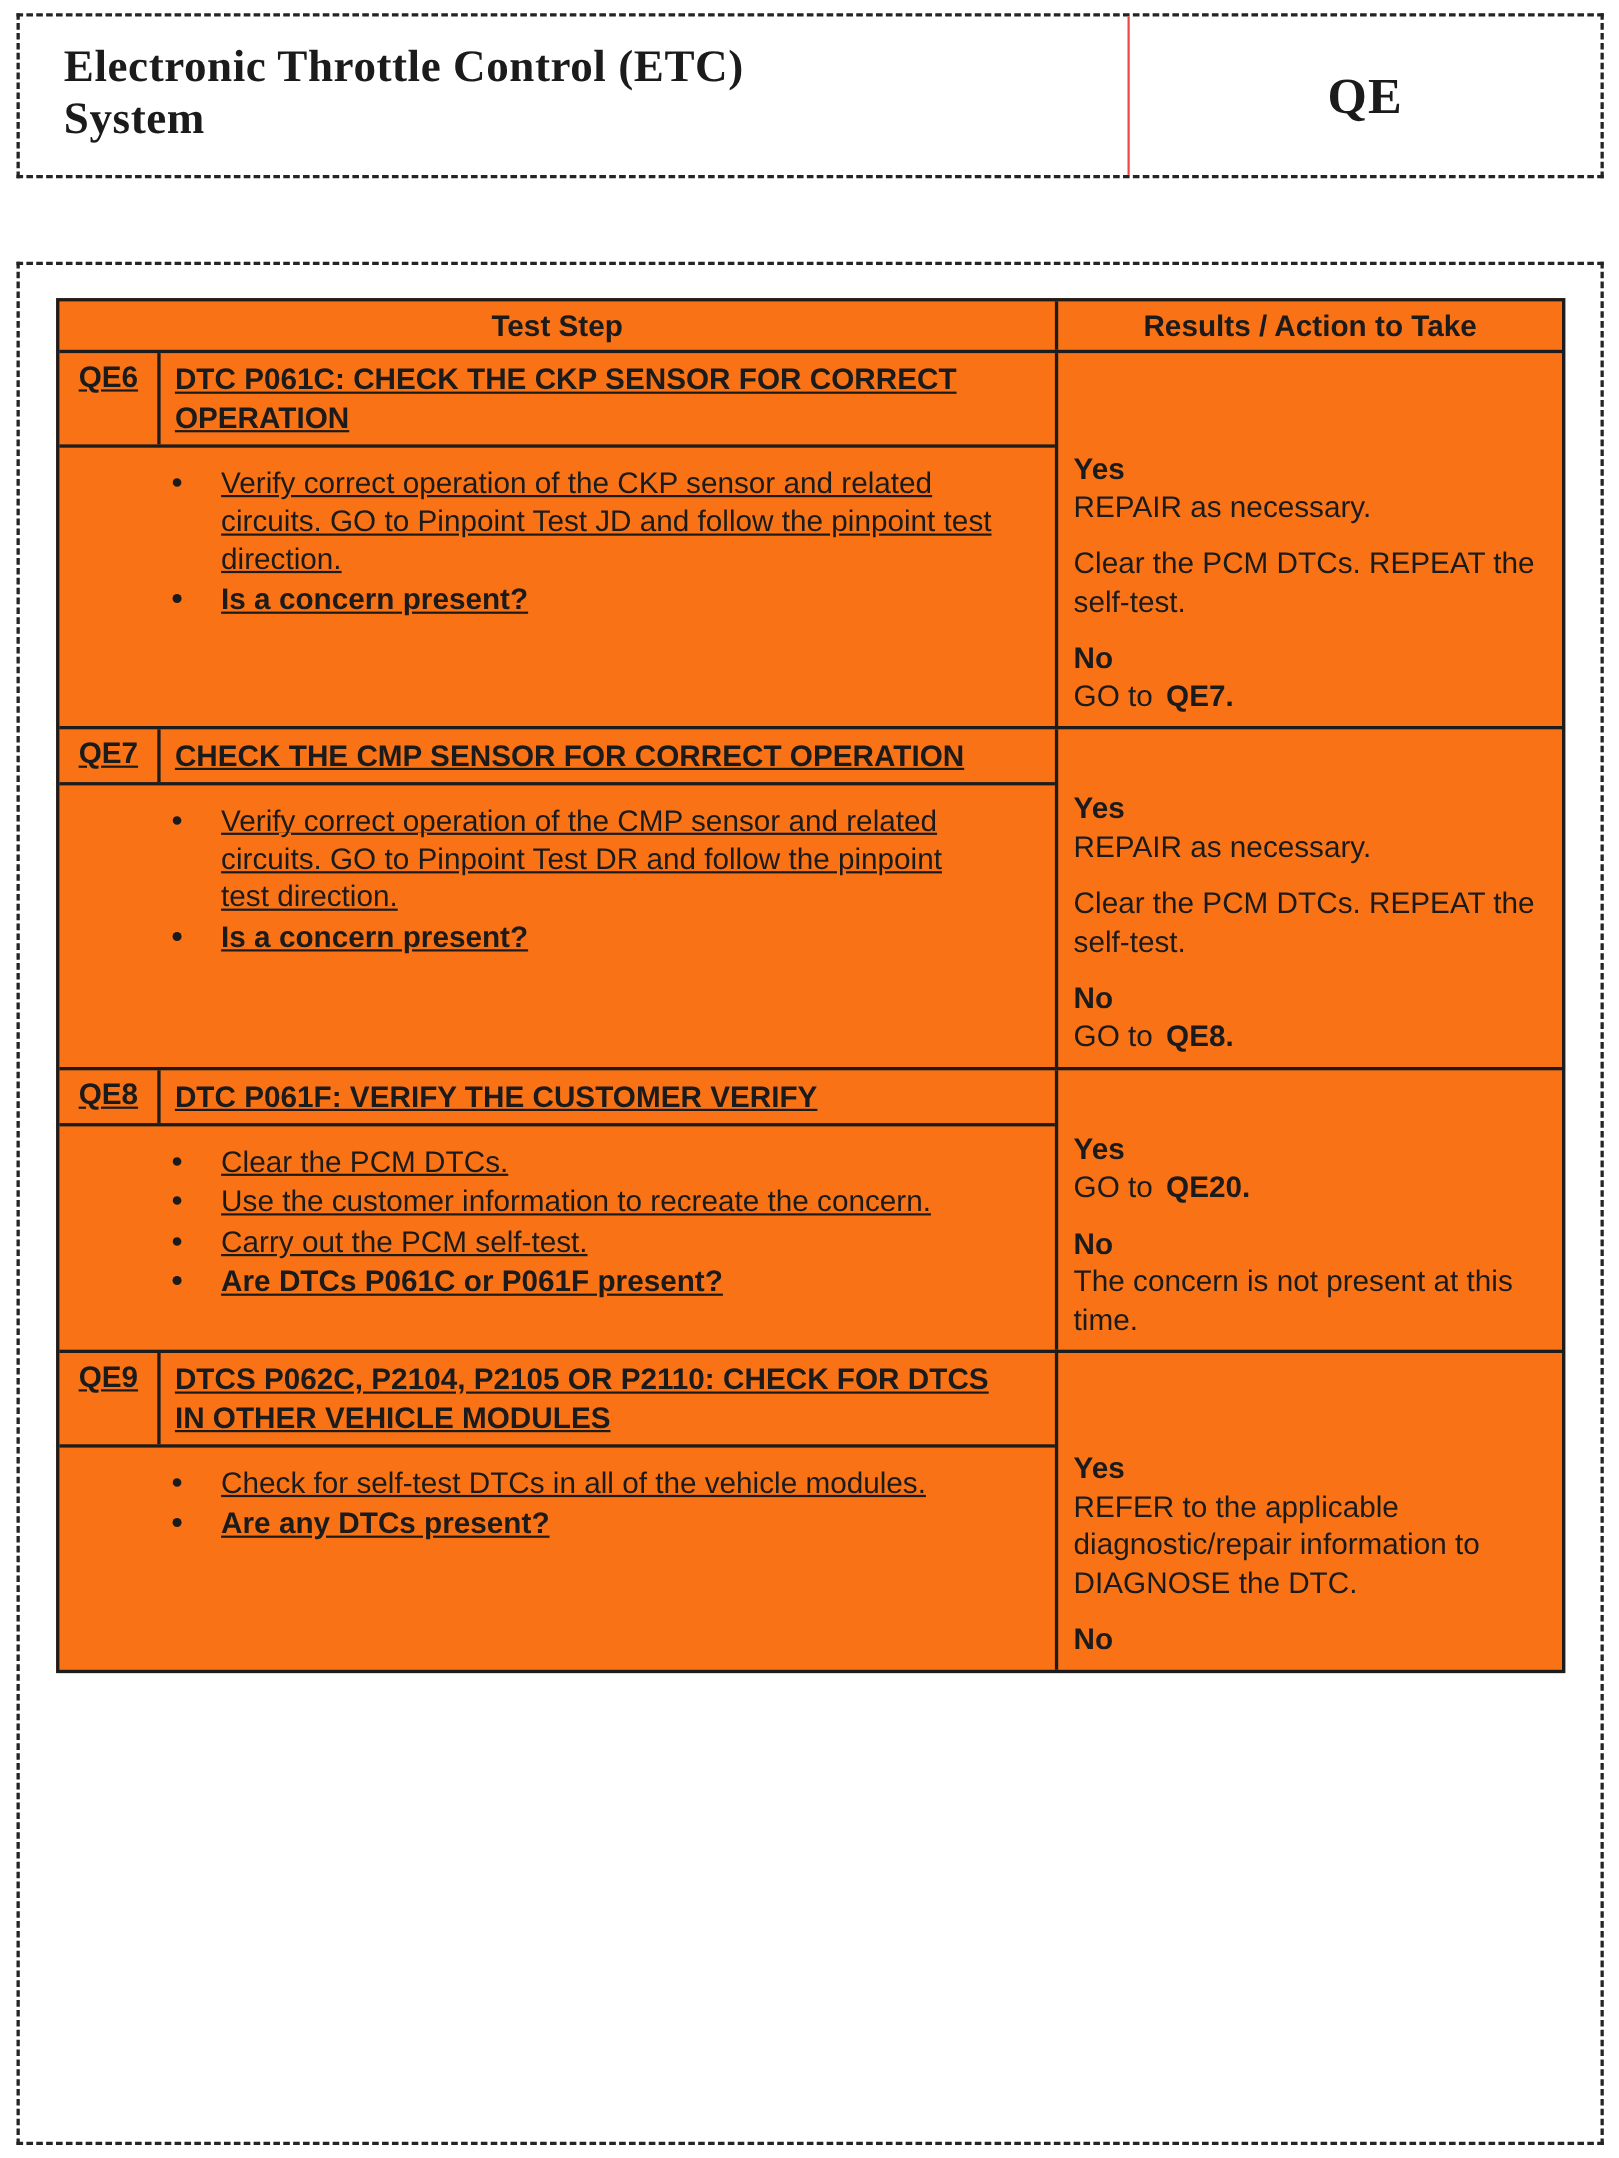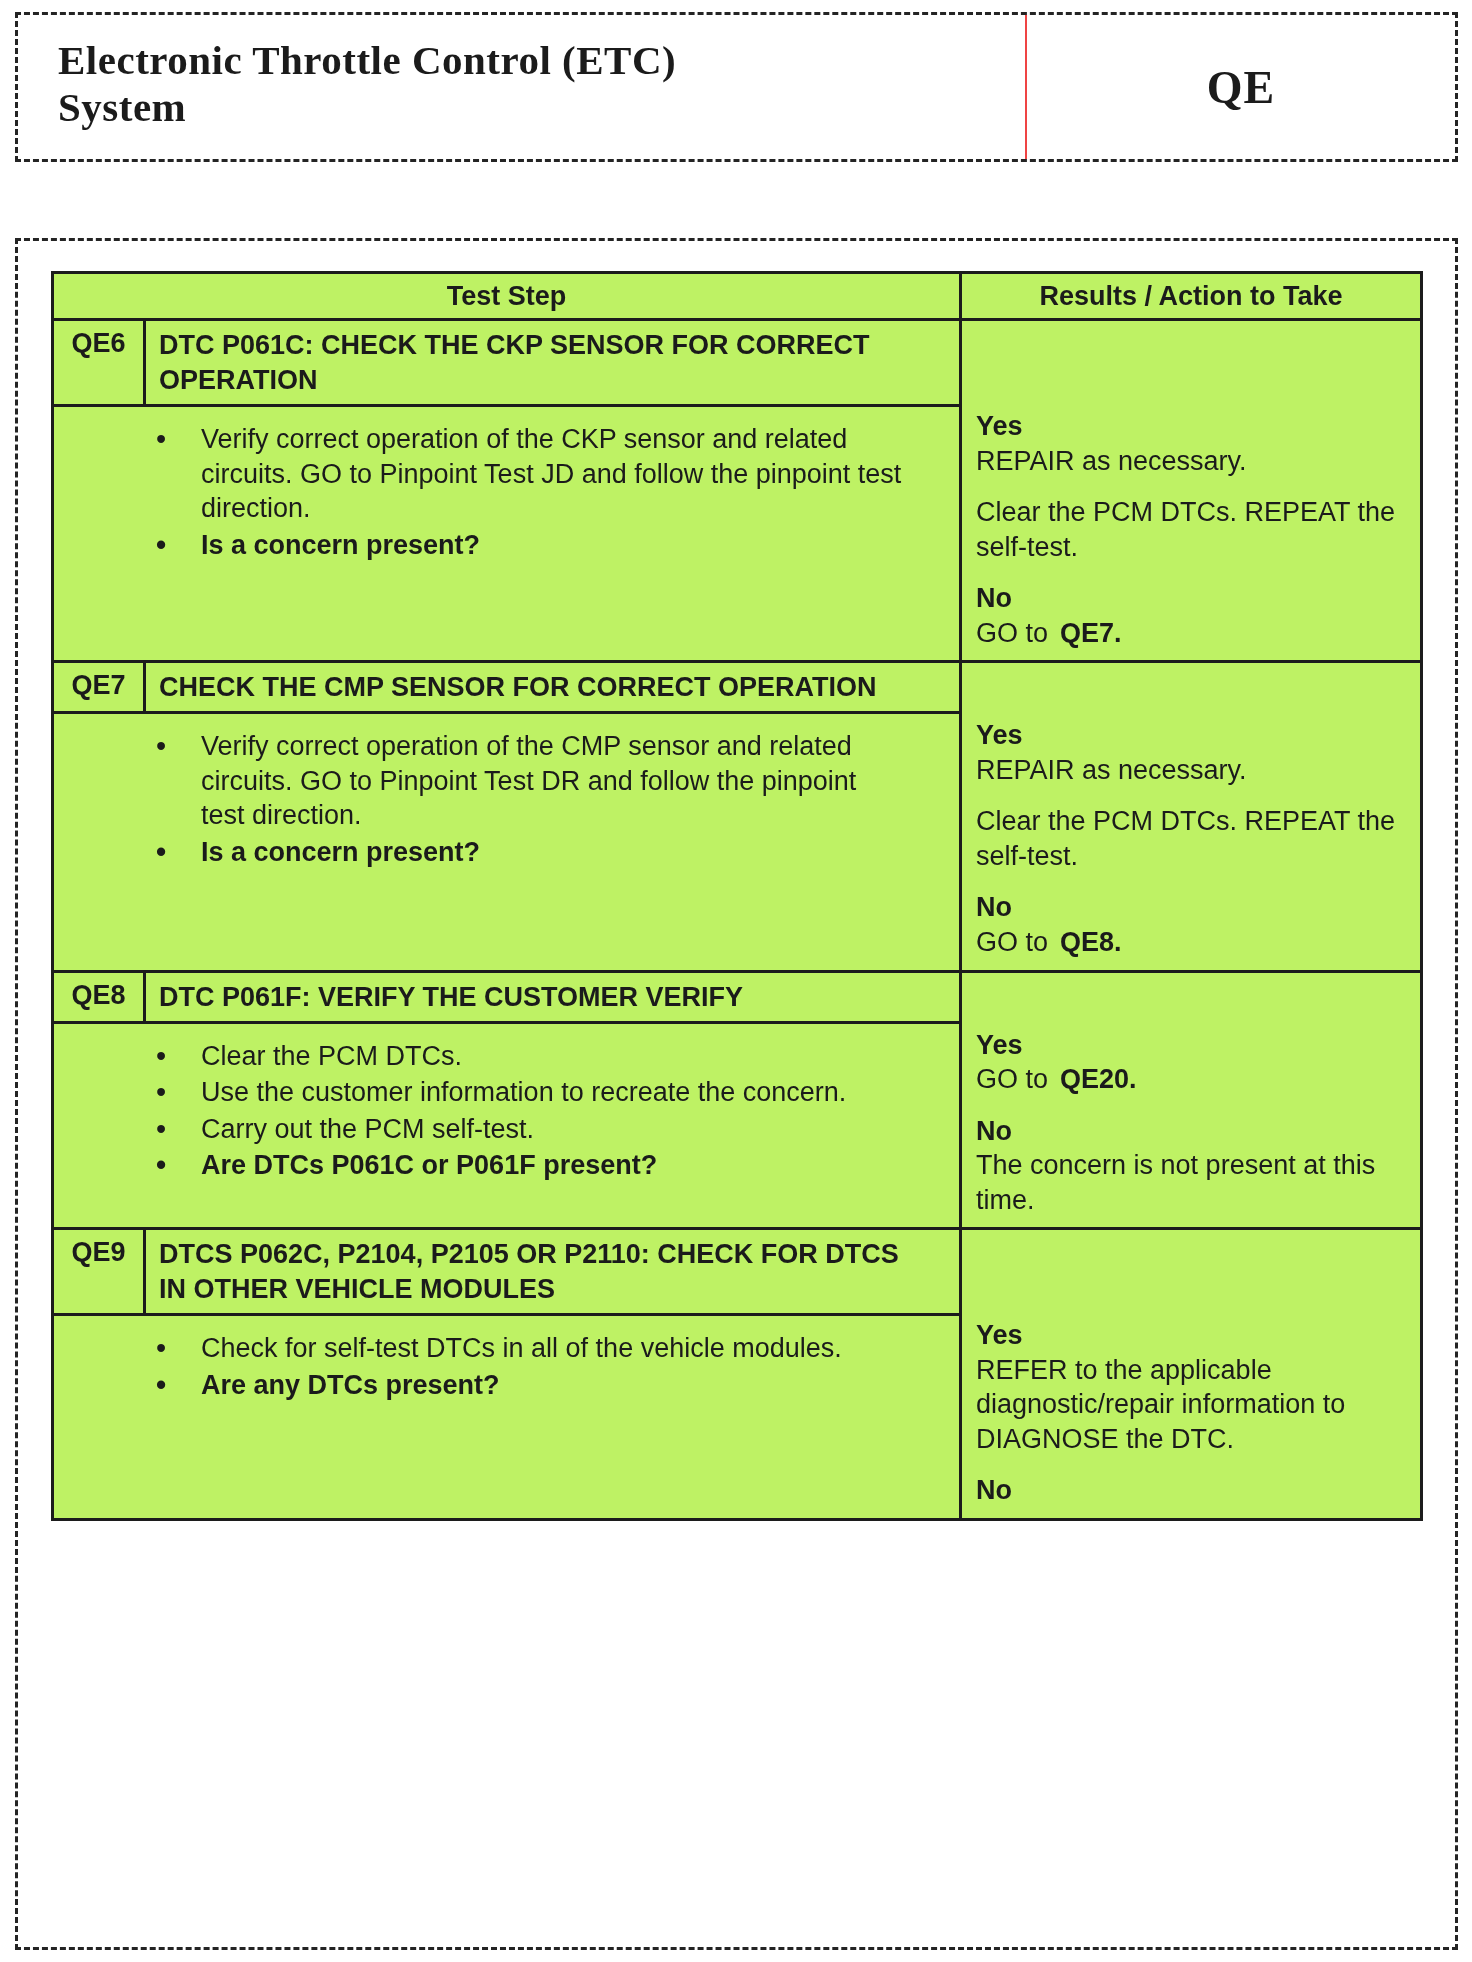--- a/index.html
+++ b/index.html
@@ -41,35 +41,35 @@
     width: 1443px; height: 1712px;
     border: 3px dashed #242424;
     background: #fff;
   }
 
   
   .ptable {
     position: absolute; top: 30px; left: 33px;
     width: 1372px;
     border: 3px solid #1c1c1c;
-    background: #bef264;
+    background: #f97316;
   }
   .thead { display: flex; border-bottom: 3px solid #1c1c1c; }
   .th { font-weight: 700; font-size: 27px; text-align: center; padding: 7px 0 6px; }
   .th-left { width: 905px; }
   .th-right { flex: 1; border-left: 3px solid #1c1c1c; }
 
   .step { display: flex; }
   .step + .step { border-top: 3px solid #1c1c1c; }
   .s0 { min-height: 296px; }
   .s1 { min-height: 258px; }
   .s2 { min-height: 213px; }
   .s3 { min-height: 277px; }
 
-  .step-left { width: 905px; display: flex; flex-direction: column; }
+  .step-left { width: 905px; display: flex; flex-direction: column; text-decoration: underline; }
   .title-bar { display: flex; border-bottom: 3px solid #1c1c1c; }
   .code-cell {
     width: 92px; flex: none;
     border-right: 3px solid #1c1c1c;
     font-weight: 700; font-size: 27px;
     padding-top: 7px; text-align: center;
   }
   .title-cell {
     flex: 1; font-weight: 700; font-size: 27px;
     padding: 7px 45px 6px 13px; line-height: 1.3;

